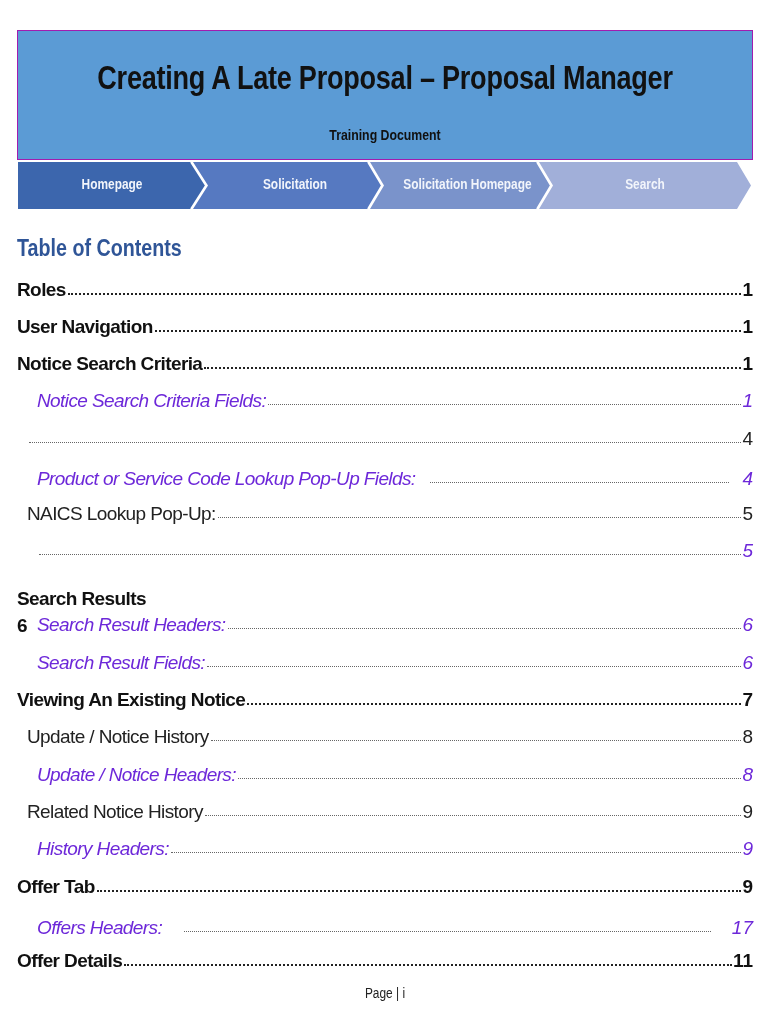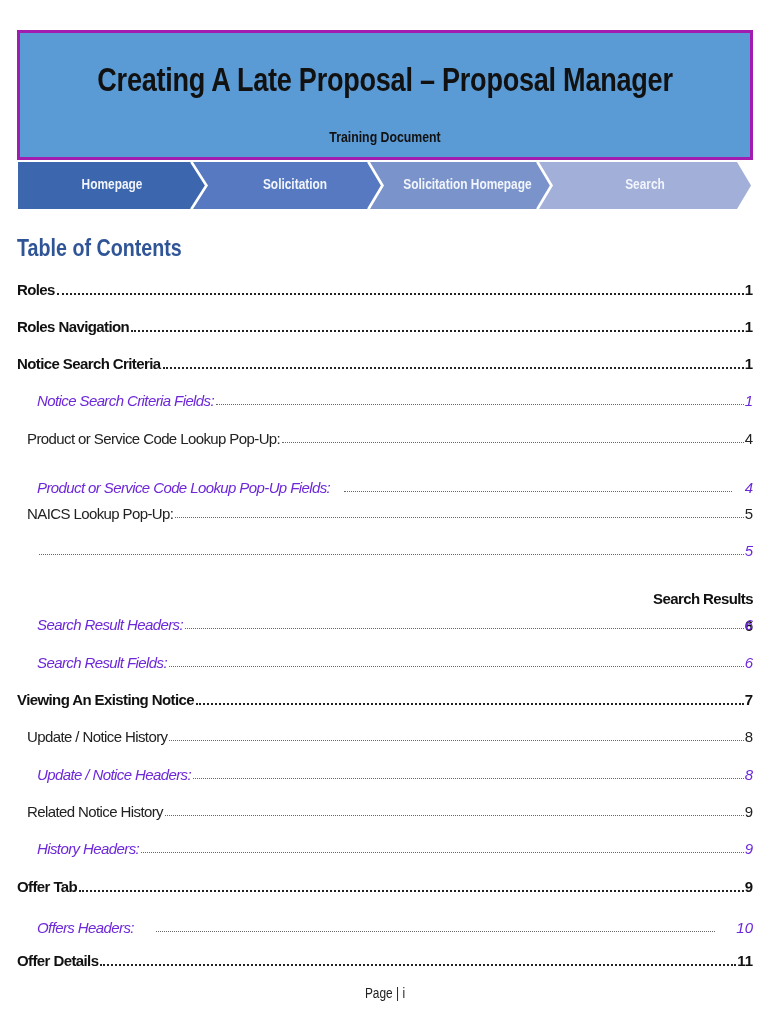--- a/index.html
+++ b/index.html
@@ -16,21 +16,21 @@
       color: #111111;
     }
     .banner {
       position: absolute;
       left: 17px;
       top: 30px;
       width: 736px;
       height: 130px;
       background: #5b9bd5;
       box-sizing: border-box;
-      border: 3px solid #a21caf;
+      border: 1px solid #a21caf;
     }
     .banner-title {
       position: absolute;
       left: 0;
       right: 0;
       top: 28px;
       text-align: center;
       font-size: 33px;
       font-weight: bold;
       color: #111111;
@@ -85,23 +85,23 @@
     .toc-list {
       position: absolute;
       left: 0;
       top: 280px;
       width: 770px;
     }
     .toc-row {
       position: absolute;
       height: 20px;
       display: flex;
-      align-items: flex-end;
+      align-items: flex-start;
       right: 17px;
-      font-size: 15px;
+      font-size: 19px;
       line-height: 20px;
     }
     .toc-row .label {
       white-space: nowrap;
       transform-origin: left center;
     }
     .toc-row .leader {
       flex: 1;
       border-bottom: 2px dotted #333;
       margin: 0 1px 5px 2px;
@@ -155,40 +155,39 @@
 
 <div class="toc-heading">Table of Contents</div>
 
 <div class="toc-list">
   <div class="toc-row lvl1" style="top:0px;">
     <span class="label cond">Roles</span>
     <span class="leader"></span>
     <span class="page">1</span>
   </div>
   <div class="toc-row lvl1" style="top:37px;">
-    <span class="label cond">Roles Navigation</span>
+    <span class="label cond">User Navigation</span>
     <span class="leader"></span>
     <span class="page">1</span>
   </div>
   <div class="toc-row lvl1" style="top:74px;">
     <span class="label cond">Notice Search Criteria</span>
     <span class="leader"></span>
     <span class="page">1</span>
   </div>
   <div class="toc-row lvl3" style="top:111px;">
     <span class="label cond">Notice Search Criteria Fields:</span>
     <span class="leader"></span>
     <span class="page">1</span>
   </div>
   <div class="toc-row lvl2" style="top:149px;">
-    <span class="label cond">Product or Service Code Lookup Pop-Up:</span>
     <span class="leader"></span>
     <span class="page">4</span>
   </div>
-  <div class="toc-row lvl3" style="top:198px;gap:12px;">
+  <div class="toc-row lvl3" style="top:189px;gap:12px;">
     <span class="label cond">Product or Service Code Lookup Pop-Up Fields:</span>
     <span class="leader"></span>
     <span class="page">4</span>
   </div>
   <div class="toc-row lvl2" style="top:224px;">
     <span class="label cond">NAICS Lookup Pop-Up:</span>
     <span class="leader"></span>
     <span class="page">5</span>
   </div>
   <div class="toc-row lvl3" style="top:261px;">
@@ -236,21 +235,21 @@
     <span class="page">9</span>
   </div>
   <div class="toc-row lvl1" style="top:597px;">
     <span class="label cond">Offer Tab</span>
     <span class="leader"></span>
     <span class="page">9</span>
   </div>
   <div class="toc-row lvl3" style="top:638px;gap:20px;">
     <span class="label cond">Offers Headers:</span>
     <span class="leader"></span>
-    <span class="page">10</span>
+    <span class="page">17</span>
   </div>
   <div class="toc-row lvl1" style="top:671px;">
     <span class="label cond">Offer Details</span>
     <span class="leader"></span>
     <span class="page">11</span>
   </div>
 </div>
 
 <div class="footer">Page | i</div>
 

